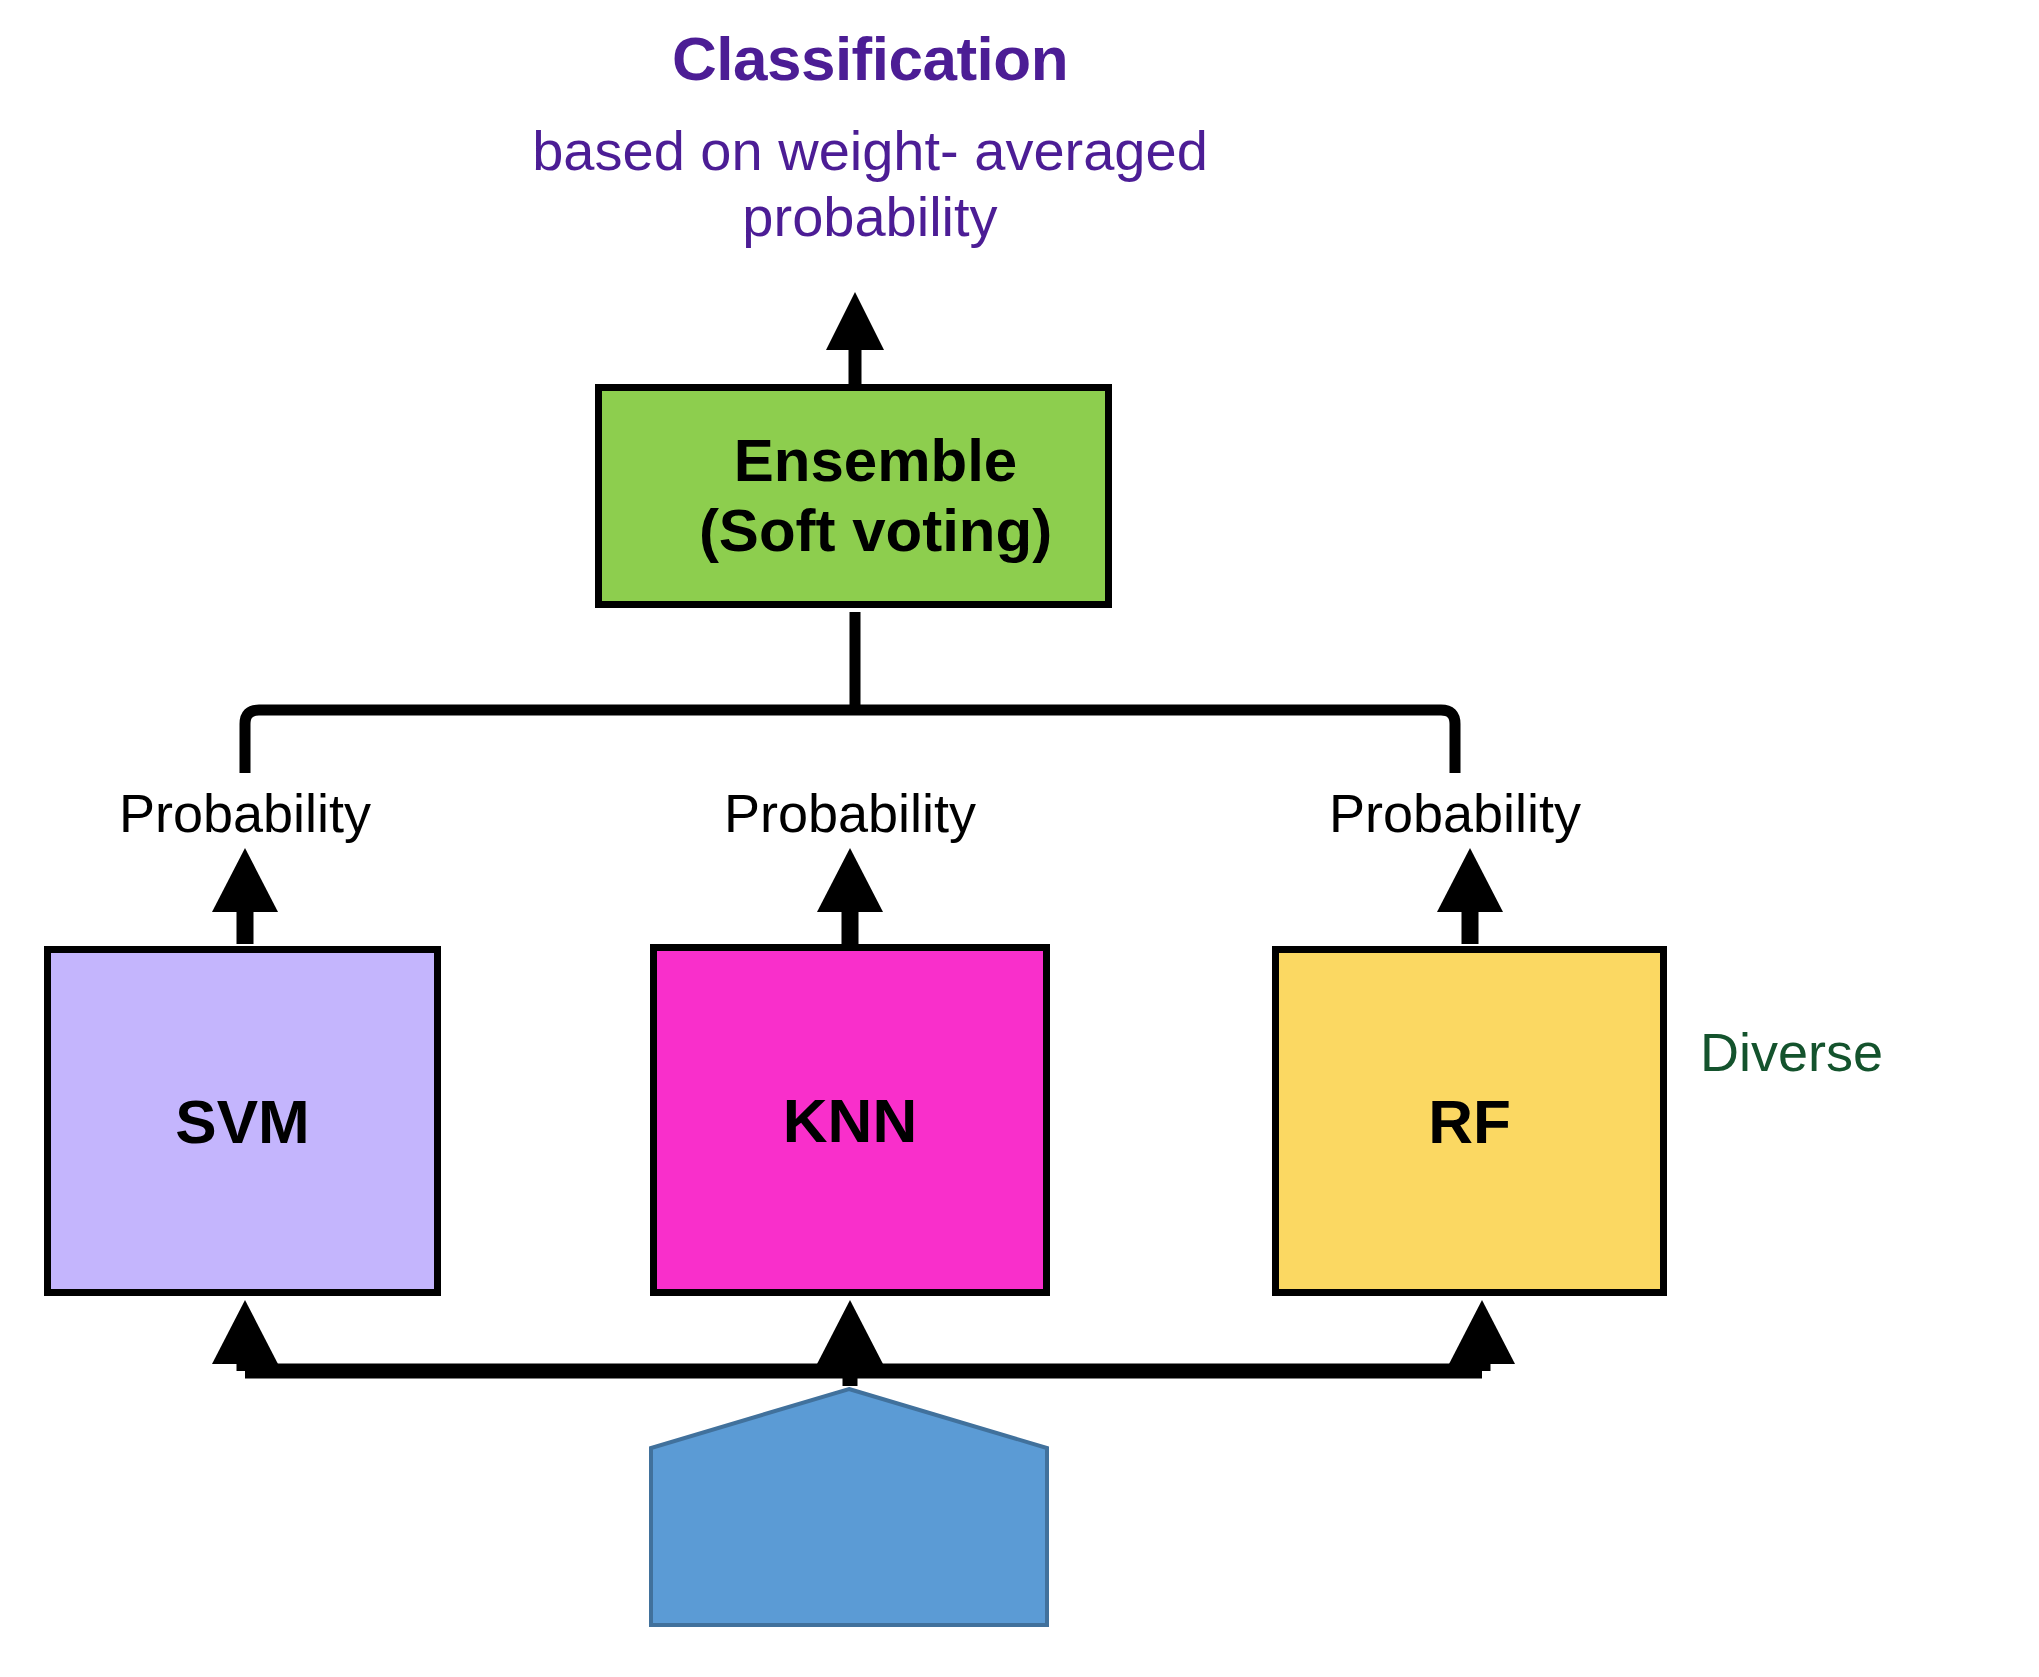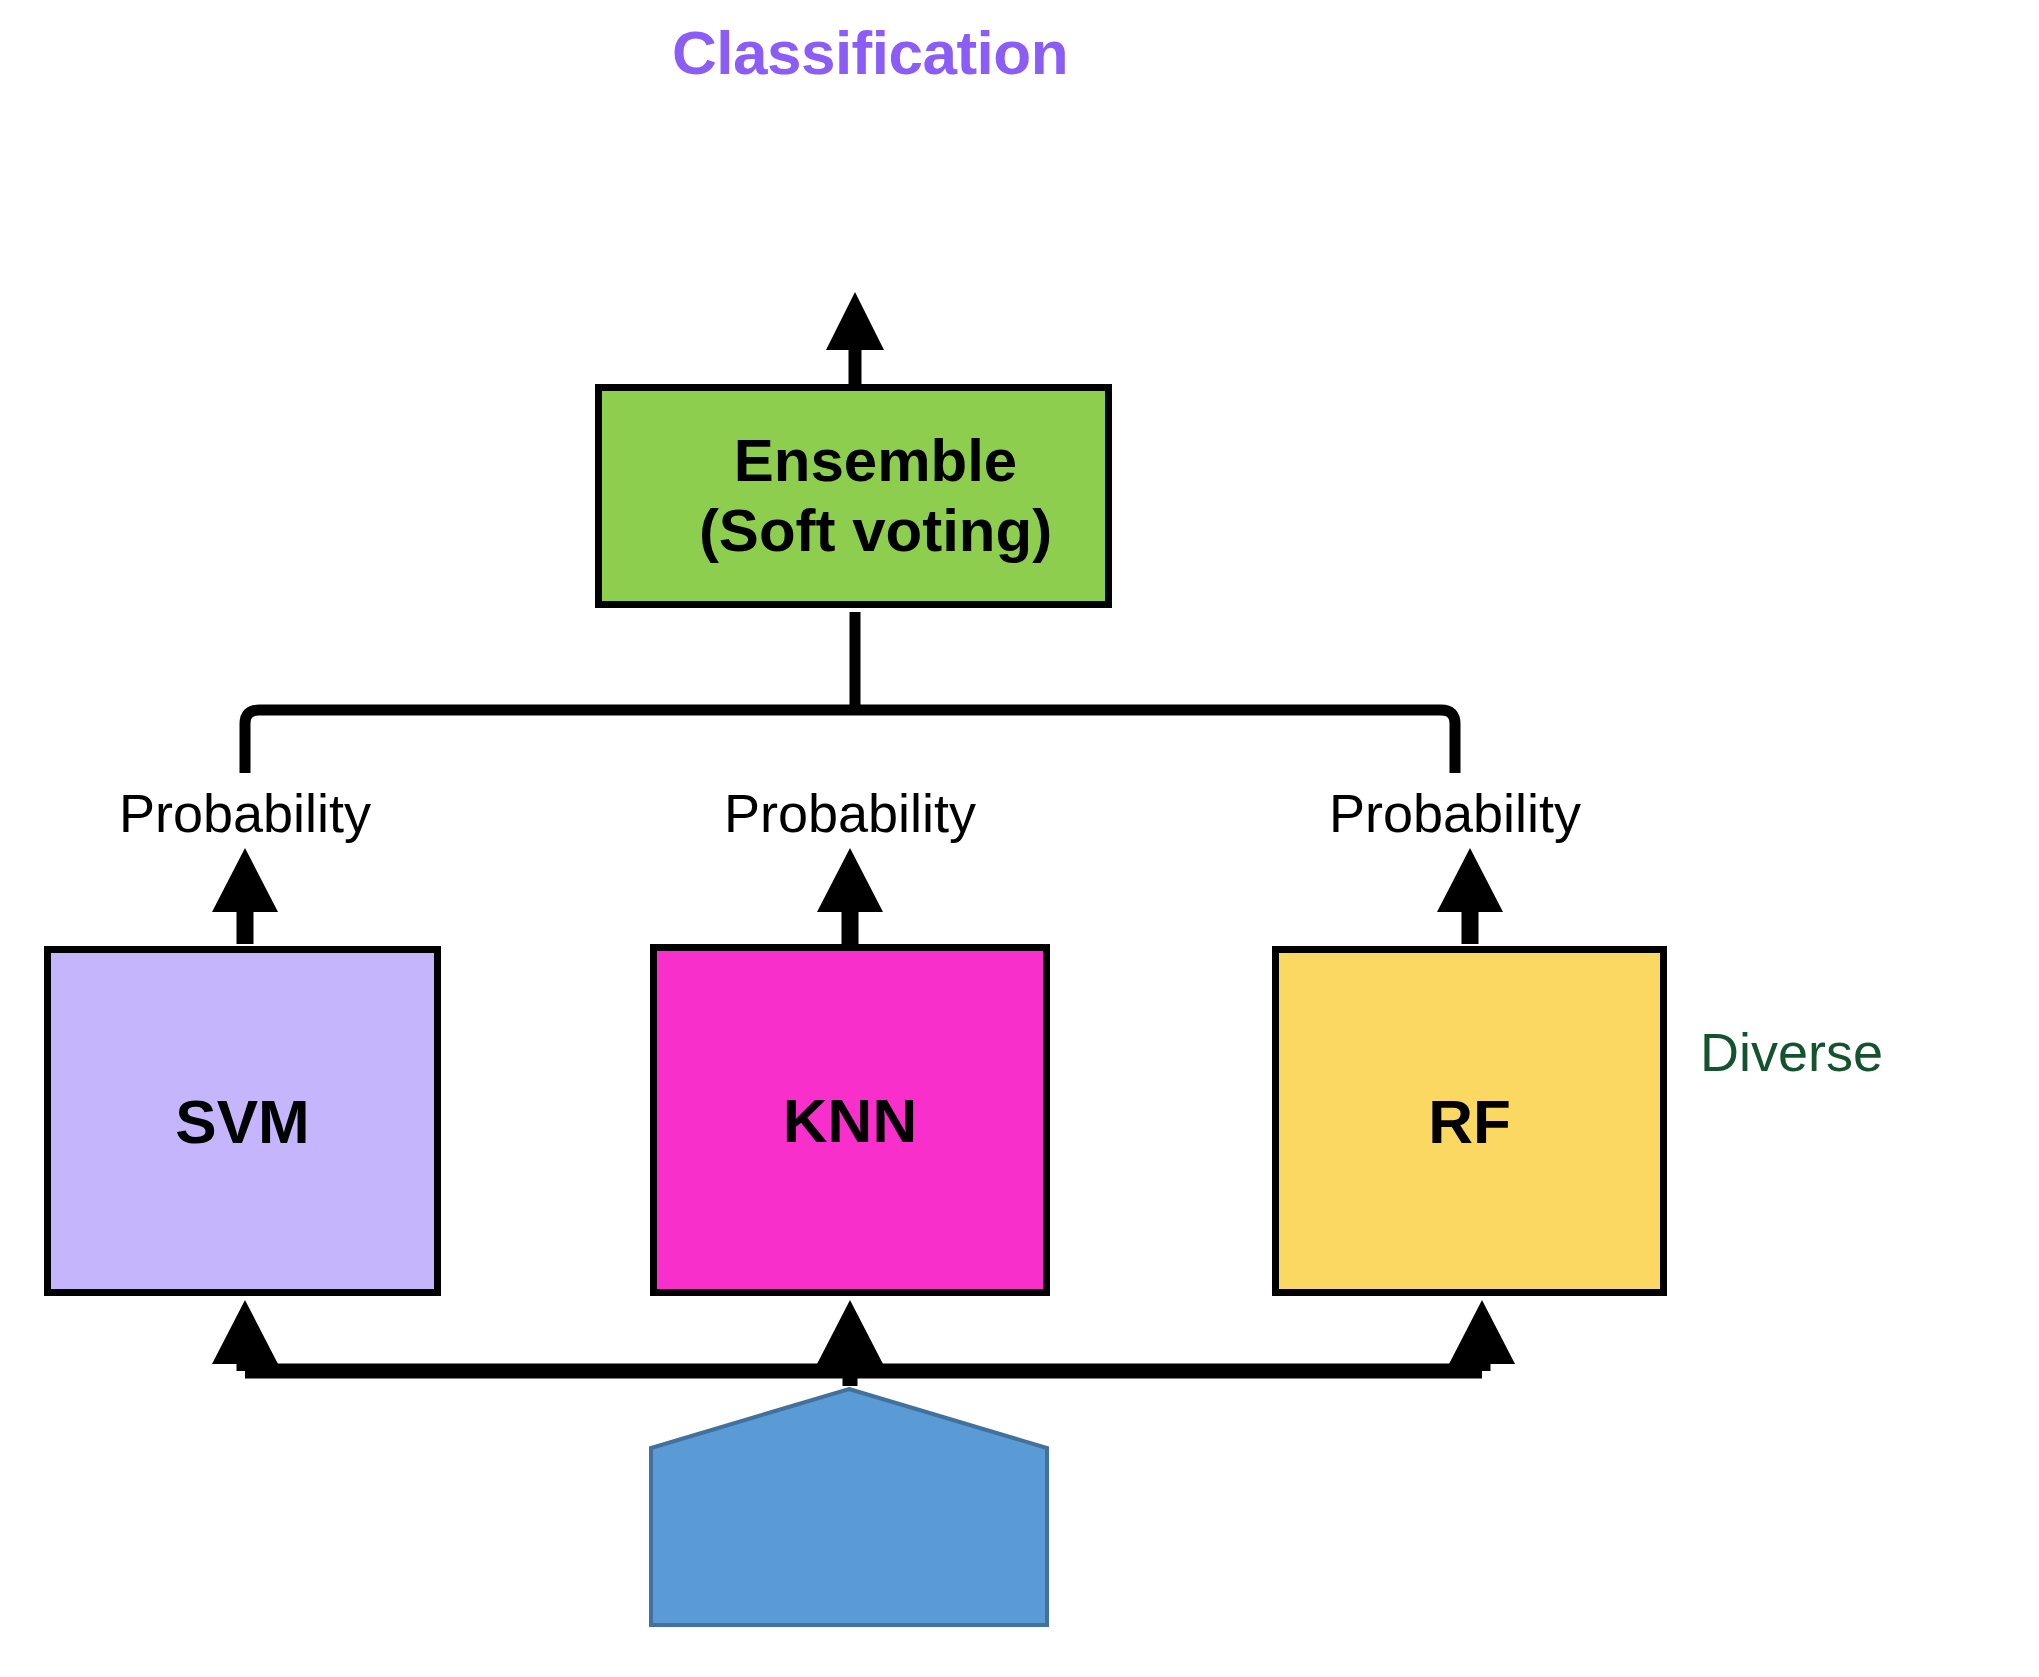--- a/index.html
+++ b/index.html
@@ -23,23 +23,24 @@
     top: 0;
     width: 2039px;
     height: 1677px;
     pointer-events: none;
   }
 
   
   .headline {
     position: absolute;
     text-align: center;
-    color: #8b5cf6;
+    color: #4c1d95;
     line-height: 1.08;
     white-space: nowrap;
+    margin-top: 6px;
   }
   #title-main {
     left: 0;
     top: 20px;
     width: 1740px;
     font-size: 62px;
     font-weight: bold;
     letter-spacing: -0.5px;
   }
   #title-sub {
@@ -187,20 +188,24 @@
       <line x1="850" y1="1371" x2="850" y2="1352" stroke="#000000" stroke-width="17"></line>
       <polygon points="850,1300 883,1364 817,1364" fill="#000000"></polygon>
 
       <line x1="1482" y1="1371" x2="1482" y2="1352" stroke="#000000" stroke-width="17"></line>
       <polygon points="1482,1300 1515,1364 1449,1364" fill="#000000"></polygon>
     </g>
   </svg>
 
   <div class="headline" id="title-main">Classification</div>
 
+  <div class="headline" id="title-sub">
+    <span class="l1">based on weight- averaged</span>
+    <span class="l2">probability</span>
+  </div>
 
   <div class="node-box" id="box-ensemble" style="background: rgb(141, 206, 78); padding-left: 44px;">
     <span class="ln">Ensemble</span>
     <span class="ln">(Soft voting)</span>
   </div>
 
   <div class="prob-label" id="prob-svm">Probability</div>
   <div class="prob-label" id="prob-knn">Probability</div>
   <div class="prob-label" id="prob-rf">Probability</div>
 

